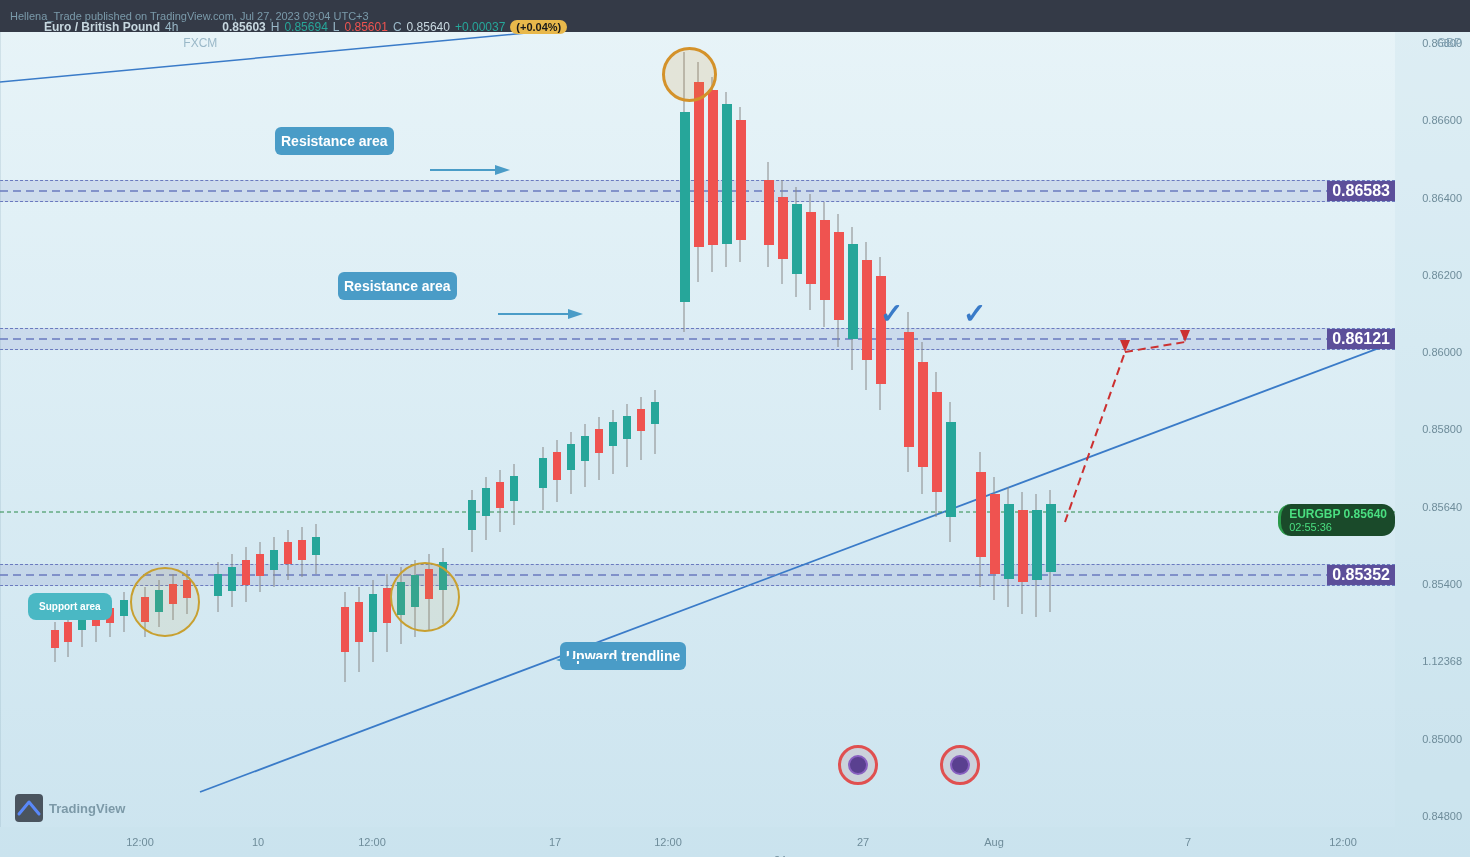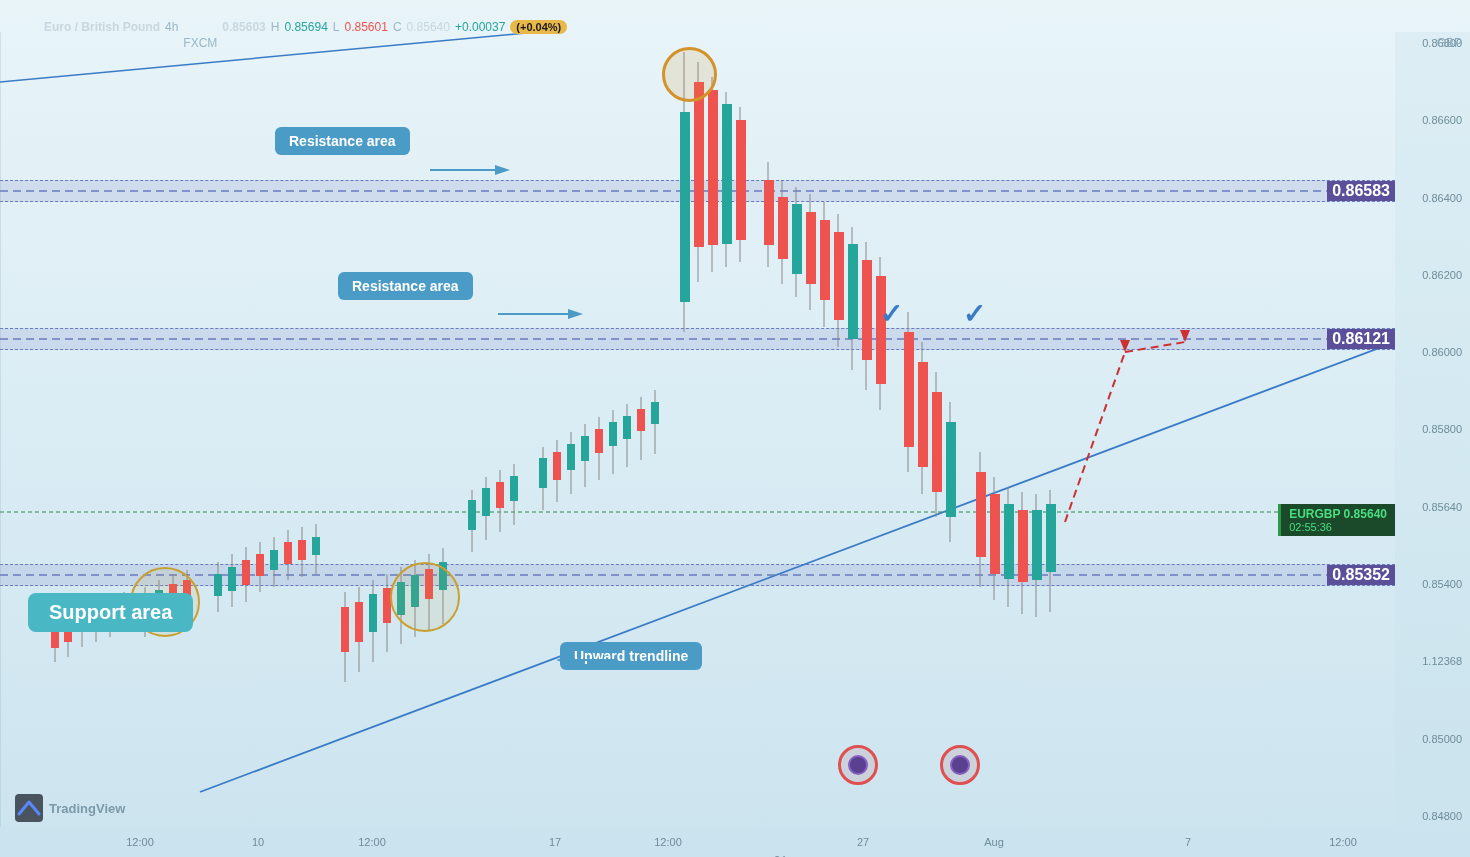--- a/index.html
+++ b/index.html
@@ -119,36 +119,36 @@
     .price-level-label.purple {
       background: #5c4f9a;
     }
     
     .annotation-label {
       position: absolute;
       background: #4a9cc7;
       color: white;
       font-size: 14px;
       font-weight: 600;
-      padding: 6px 14px;
+      padding: 6px 6px;
       border-radius: 6px;
     }
     .annotation-label::after {
       content: '';
       position: absolute;
       border: 6px solid transparent;
     }
     
     .support-label {
       position: absolute;
       background: #4ab8c4;
       color: white;
-      font-size: 20px;
+      font-size: 10px;
       font-weight: 700;
-      padding: 8px 21px;
+      padding: 8px 11px;
       border-radius: 8px;
       left: 28px;
       top: 593px;
     }
     
     #watermark {
       position: absolute;
       bottom: 35px;
       left: 15px;
       display: flex;
@@ -209,20 +209,24 @@
       border-radius: 50%;
       border: 3px solid #d4922a;
       background: rgba(212, 146, 42, 0.15);
     }
   </style>
 </head>
 <body>
 
 <div id="chart-container">
 
+  <div id="header-bar">
+    <span style="color:#7a9aaa; font-size:11px;">Hellena_Trade published on TradingView.com, Jul 27, 2023 09:04 UTC+3</span>
+    <span style="flex:1"></span>
+  </div>
 
   <div style="position:absolute;top:4px;left:10px;z-index:20;display:flex;align-items:center;gap:5px;font-size:12px;padding-left:34px;">
     <span style="color:#c8d8e0;font-weight:600;">Euro / British Pound</span>
     <span style="color:#9ab8c8;">4h</span>
     <span style="color:#9ab8c8;margin-top:32px;">FXCM</span>
     <span style="color:#c8d8e0;font-weight:bold;">0.85603</span>
     <span style="color:#9ab8c8;">H</span>
     <span style="color:#26a69a;">0.85694</span>
     <span style="color:#9ab8c8;">L</span>
     <span style="color:#ef5350;">0.85601</span>
@@ -455,21 +459,21 @@
       </svg>
     </div>
 
     <div class="checkmark" style="top:265px; left:880px;">✓</div>
     <div class="checkmark" style="top:265px; left:963px;">✓</div>
 
     <div class="price-level-label purple" style="top:159px;">0.86583</div>
     <div class="price-level-label purple" style="top:307px;">0.86121</div>
     <div class="price-level-label purple" style="top:543px;">0.85352</div>
 
-    <div style="position:absolute; right:0; top:472px; background:#1a4a2a; padding:3px 8px; border-left:3px solid #2a9a4a;">
+    <div style="position:absolute; right:0; top:472px; background:#1a4a2a; padding:3px 8px; border-left:3px solid #2a9a4a;border-radius:13px;">
       <div style="color:#4ade80;font-size:12px;font-weight:700;">EURGBP 0.85640</div>
       <div style="color:#4ade80;font-size:11px;">02:55:36</div>
     </div>
 
     <div class="highlight-circle" style="left:130px; top:535px; width:70px; height:70px;"></div>
     <div class="highlight-circle" style="left:390px; top:530px; width:70px; height:70px;"></div>
     <div class="highlight-circle-top" style="left:662px; top:15px; width:55px; height:55px;"></div>
 
     <div class="bottom-circle" style="position:absolute; bottom:42px; left:838px;">
       <div class="bottom-circle-inner"></div>

